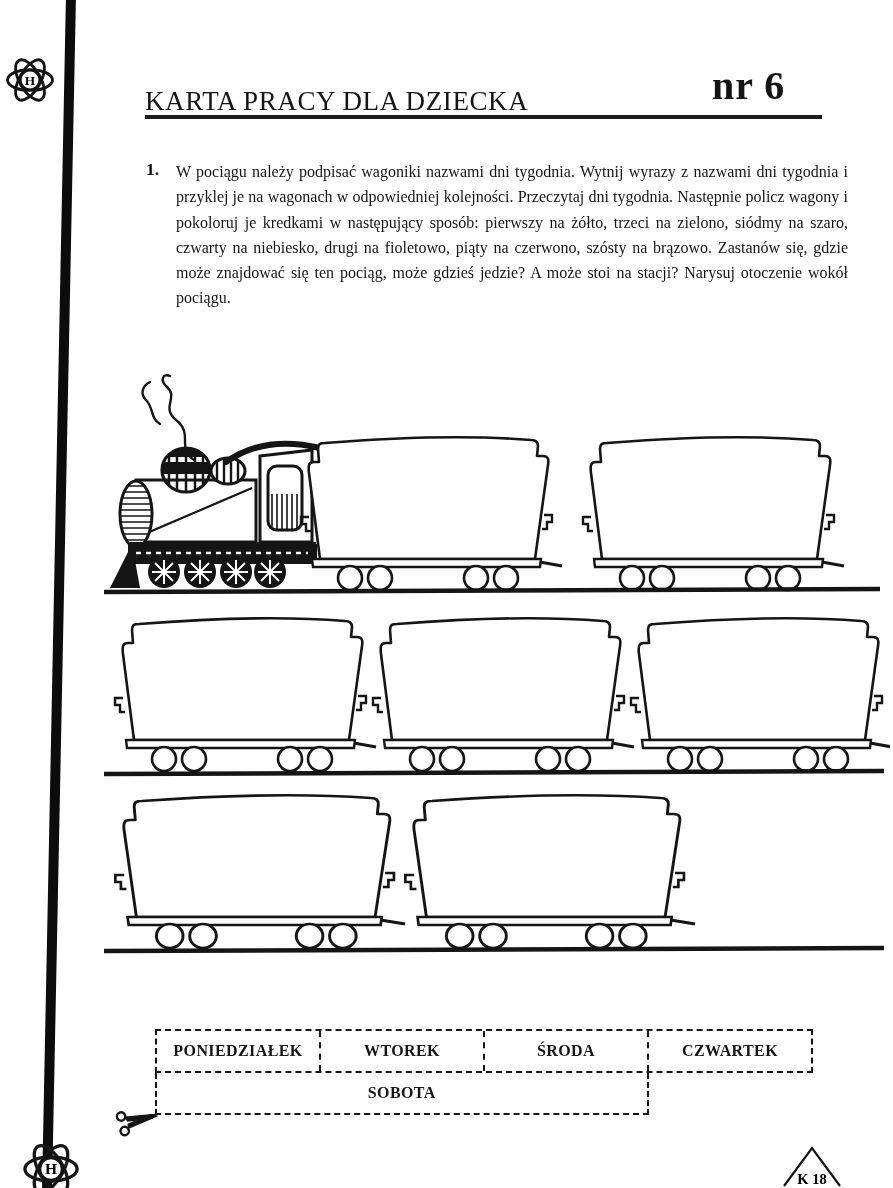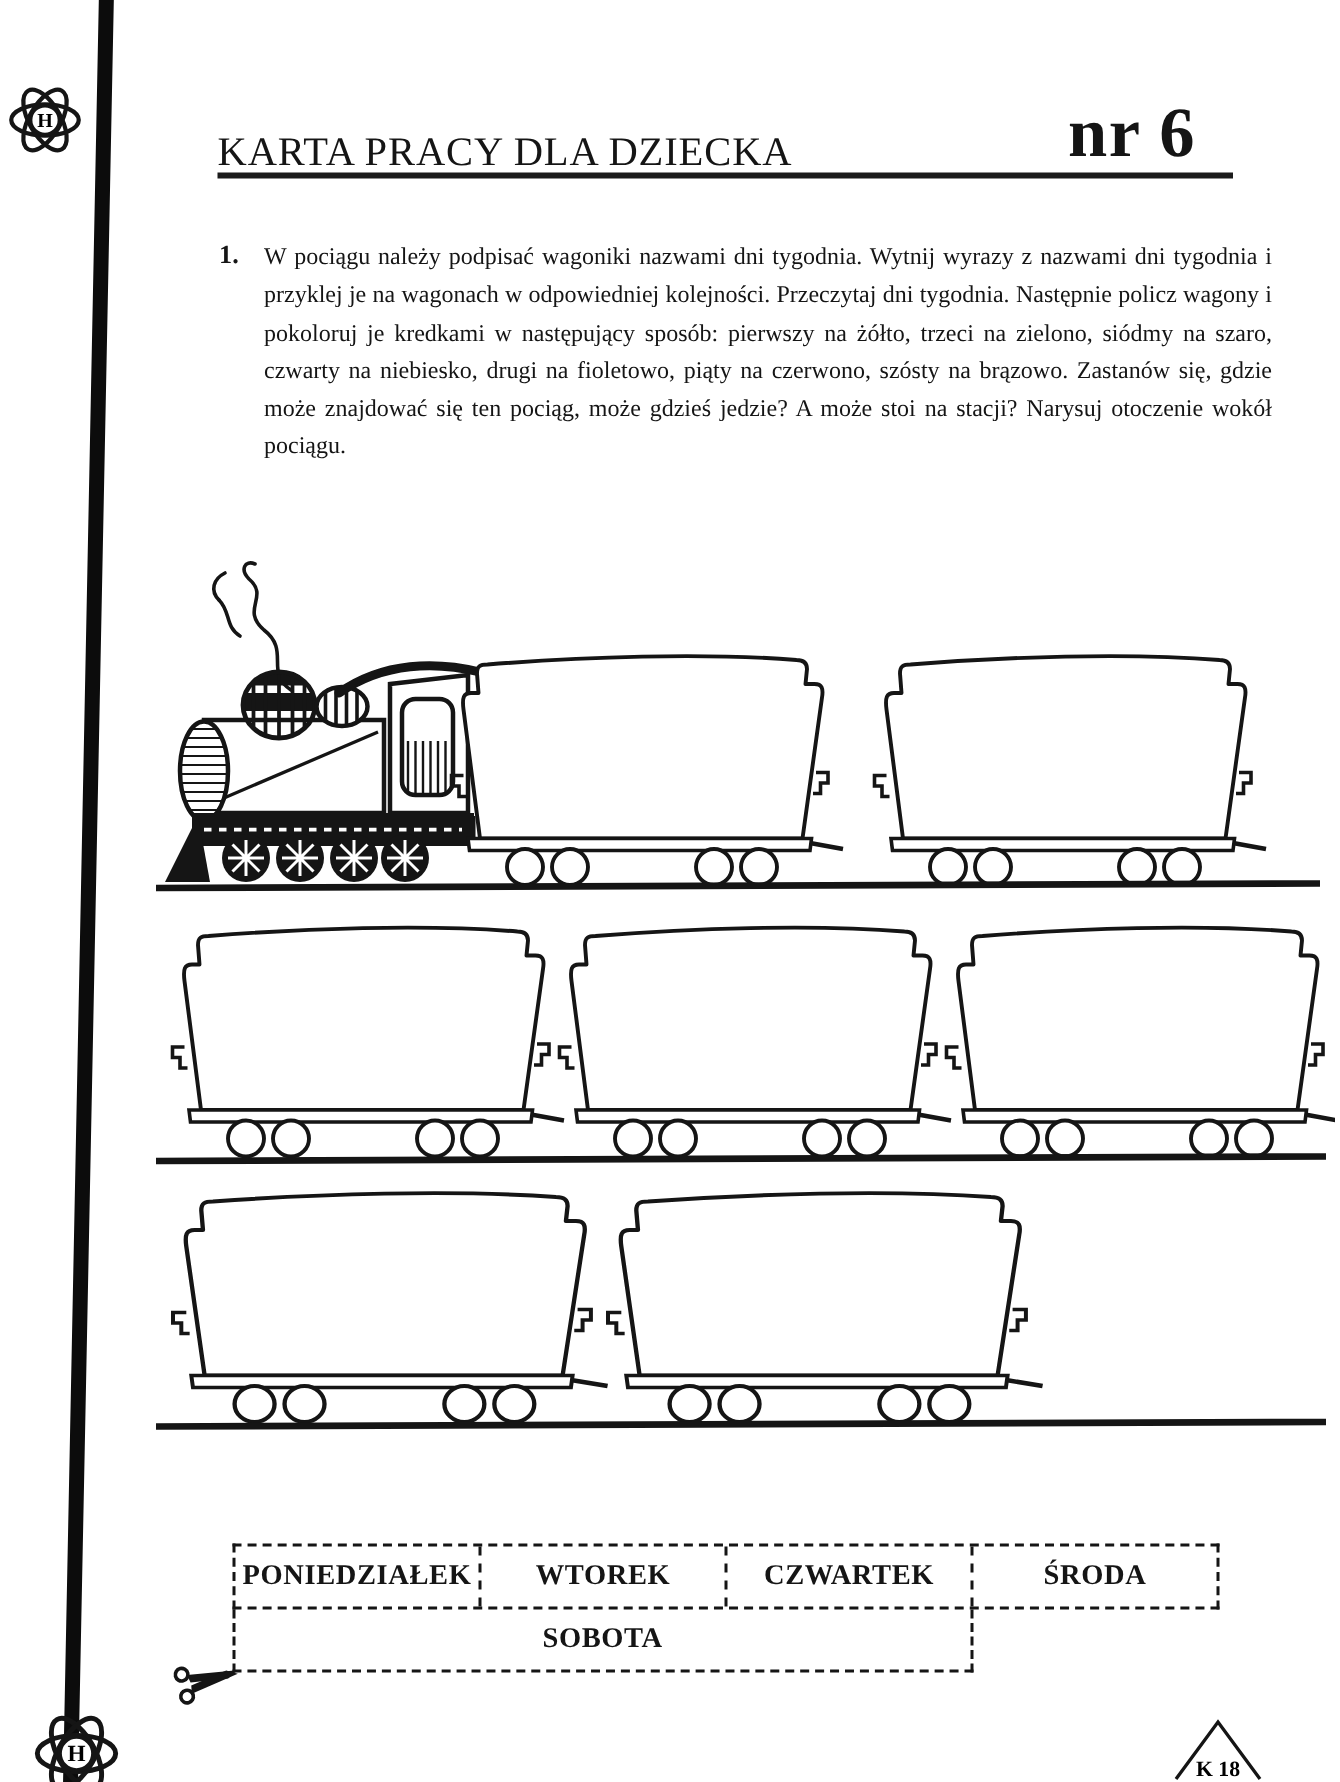--- a/index.html
+++ b/index.html
@@ -12,37 +12,37 @@
   
   .left-line{
     left:66px;top:-6px;width:10px;height:1205px;background:#0c0c0c;
     transform:rotate(1.15deg);transform-origin:top left;border-radius:3px;
   }
   
   .hdr-title{
     left:145px;top:86px;font-size:27px;font-weight:normal;letter-spacing:.6px;text-align:center;
   }
   .hdr-number{
-    left:712px;top:62px;font-size:47px;font-weight:bold;letter-spacing:1px;
+    left:712px;top:62px;font-size:40px;font-weight:bold;letter-spacing:1px;
   }
   .hdr-rule{left:145px;top:115px;width:677px;height:3.5px;background:#1b1b1b;}
   
   .task-number{left:146px;top:159px;font-size:17.5px;font-weight:bold;}
   .task-text{
     left:176px;top:159px;width:672px;font-size:16px;line-height:25.3px;
     text-align:justify;
   }
   
   .cards{left:155px;top:1029px;width:658px;}
   .cards-row{display:flex;box-sizing:border-box;}
   .cards-row.r1{border:2px dashed #151515;}
   .cards-row.r2{width:75%;border:2px dashed #151515;border-top:none;}
   .day-card{
     flex:1;box-sizing:border-box;height:40px;line-height:40px;text-align:center;
-    font-weight:bold;font-size:19px;letter-spacing:.4px;
+    font-weight:bold;font-size:16px;letter-spacing:.4px;
   }
   .day-card + .day-card{border-left:2px dashed #151515;}
   .scissors{left:116px;top:1104px;transform:rotate(-14deg);}
   .corner-mark{left:780px;top:1144px;}
   svg text{font-family:"Liberation Serif", serif;}
 </style>
 </head>
 <body>
 
 <div class="abs left-line"></div>
@@ -232,22 +232,22 @@
 <svg class="abs" style="left:100px;top:785px" width="790" height="172" viewBox="0 0 790 172">
   <use href="#wagon" transform="translate(12,6) scale(1.11,1)"></use>
   <use href="#wagon" transform="translate(302,6) scale(1.11,1)"></use>
   <path d="M4,166 L784,163" stroke="#151515" stroke-width="4.5"></path>
 </svg>
 
 <div class="abs cards">
   <div class="cards-row r1">
     <div class="day-card">PONIEDZIAŁEK</div>
     <div class="day-card">WTOREK</div>
+    <div class="day-card">ŚRODA</div>
     <div class="day-card">CZWARTEK</div>
-    <div class="day-card">ŚRODA</div>
   </div>
   <div class="cards-row r2">
     <div class="day-card">SOBOTA</div>
   </div>
 </div>
 
 <svg class="abs scissors" width="48" height="32" viewBox="0 0 48 32">
   <circle cx="6.5" cy="8" r="4.2" fill="none" stroke="#151515" stroke-width="2.4"></circle>
   <circle cx="6.5" cy="23" r="4.2" fill="none" stroke="#151515" stroke-width="2.4"></circle>
   <polygon points="10,9 43,14 36,18 11,14.5" fill="#151515"></polygon>

